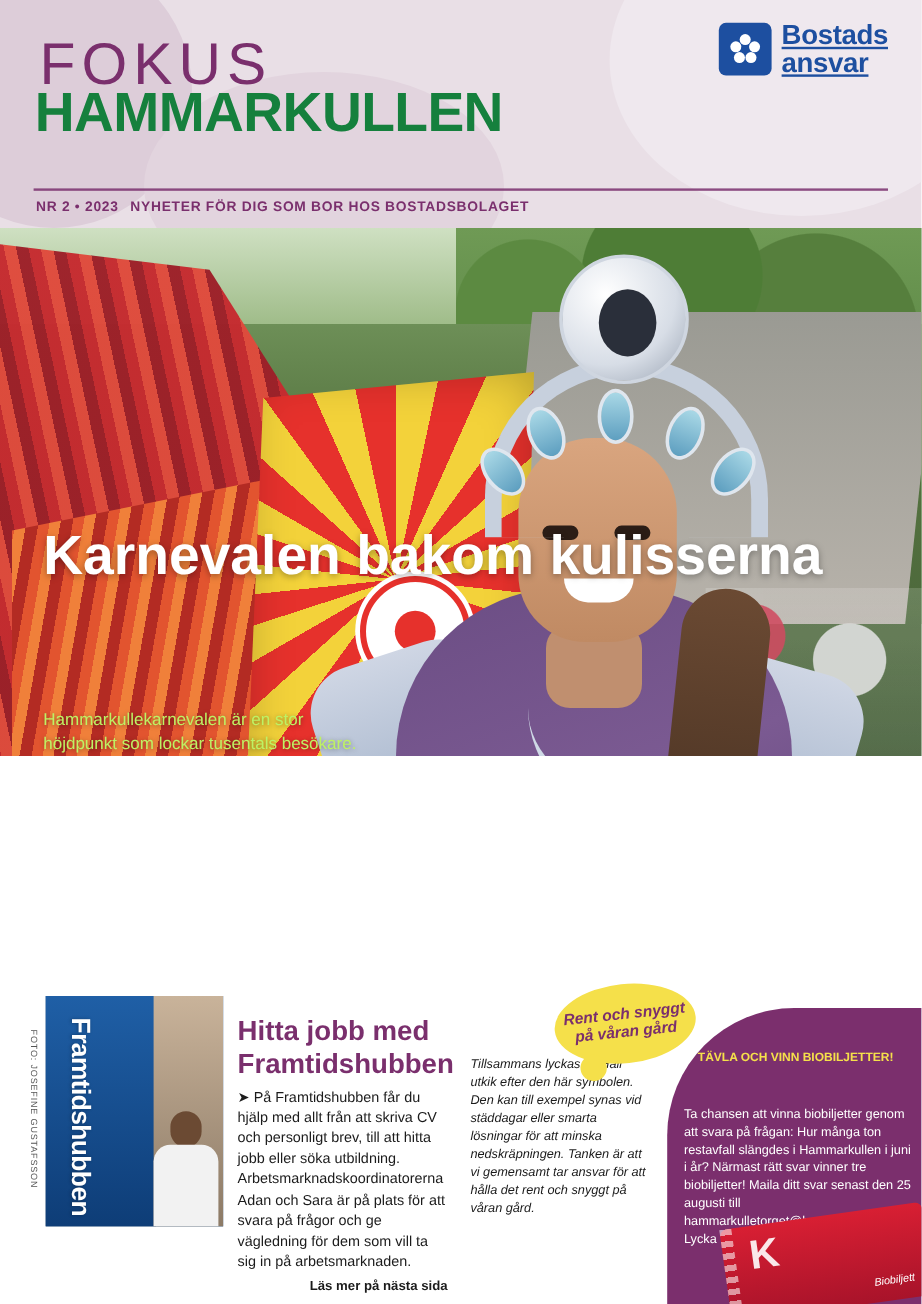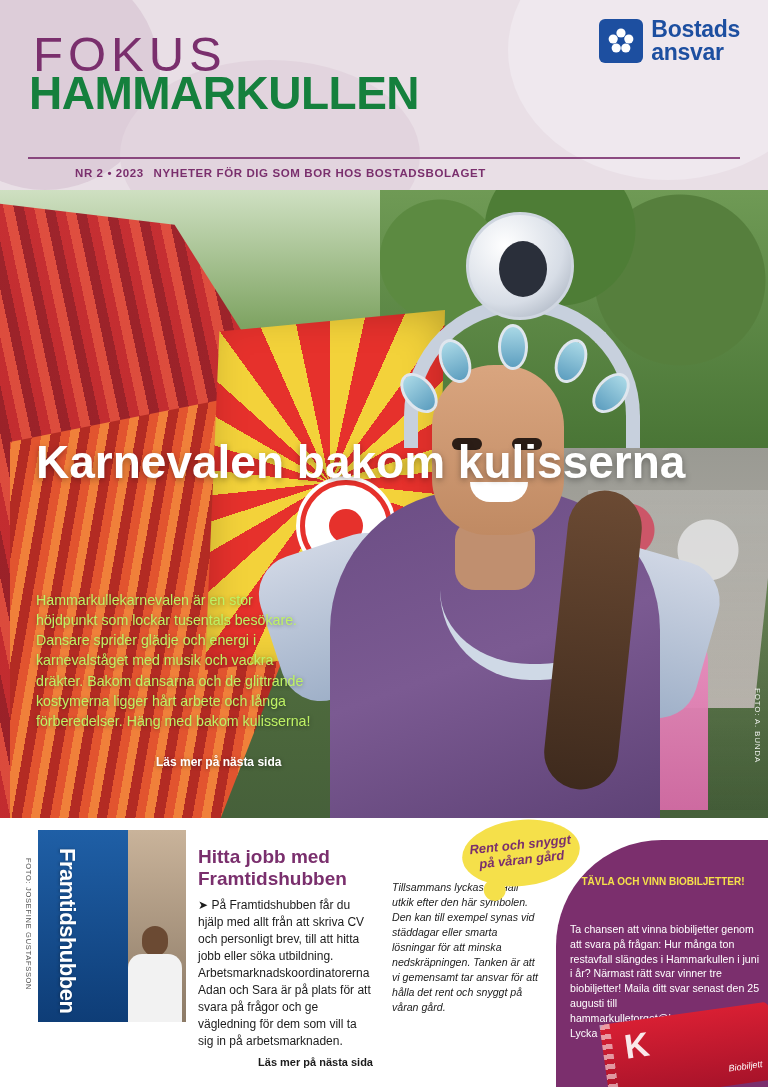--- a/index.html
+++ b/index.html
@@ -48,44 +48,44 @@
     color: #15803d; line-height: 1; text-align: right;
   }
   .mast-rule {
     position: absolute; left: 28px; top: 157px;
     width: 712px; height: 2px; background: #7a2f6d; opacity: .85;
   }
   .mast-sub {
     position: absolute; left: 30px; top: 167px;
     font-size: 11.5px; letter-spacing: .6px; color: #7a2f6d; font-weight: bold;
   }
-  .mast-sub .nr { margin-right: 6px; margin-left: 45px; }
+  .mast-sub .nr { margin-right: 6px; }
 
   
   .logo {
     position: absolute; right: 28px; top: 18px;
     display: flex; align-items: center; gap: 8px;
   }
   .logo .mark {
     width: 44px; height: 44px; border-radius: 6px;
     background: #1d4fa0; position: relative;
   }
   .logo .mark .flower {
     position: absolute; inset: 0; display: flex;
     align-items: center; justify-content: center;
   }
   .logo .txt {
     color: #1d4fa0; font-weight: bold; line-height: 1.02;
-    font-size: 23px; letter-spacing: -0.3px;
+    font-size: 23px; letter-spacing: -0.3px; text-decoration: underline;
   }
 
   
   .hero {
     position: absolute; left: 0; top: 190px;
-    width: 768px; height: 628px;
+    width: 768px; height: 440px;
     overflow: hidden;
     background: #3b6b2c;
   }
   
   .hero .sky {
     position: absolute; left: 0; top: 0; width: 768px; height: 300px;
     background: linear-gradient(#cfe0c2 0%, #7fa463 45%, #4e7a3a 100%);
   }
   .hero .trees {
     position: absolute; left: 380px; top: 0; width: 388px; height: 330px;
@@ -287,21 +287,21 @@
   .caption-left {
     position: absolute; left: 38px; top: 212px; width: 152px;
     font-size: 10.5px; font-style: italic; color: #3b2a3c; line-height: 1.35;
   }
 
   
   .col-a {
     position: absolute; left: 198px; top: 28px; width: 175px;
   }
   .col-a h2 {
-    color: #7a2f6d; font-size: 19px; line-height: 1.16; font-weight: bold;
+    color: #7a2f6d; font-size: 23px; line-height: 1.16; font-weight: bold;
     margin-bottom: 7px;
   }
   .col-a p {
     font-size: 12px; line-height: 1.42; color: #1b1b1b;
   }
   .col-a .more {
     margin-top: 6px; font-size: 11px; font-weight: bold; color: #1b1b1b;
     text-align: right;
   }
 

